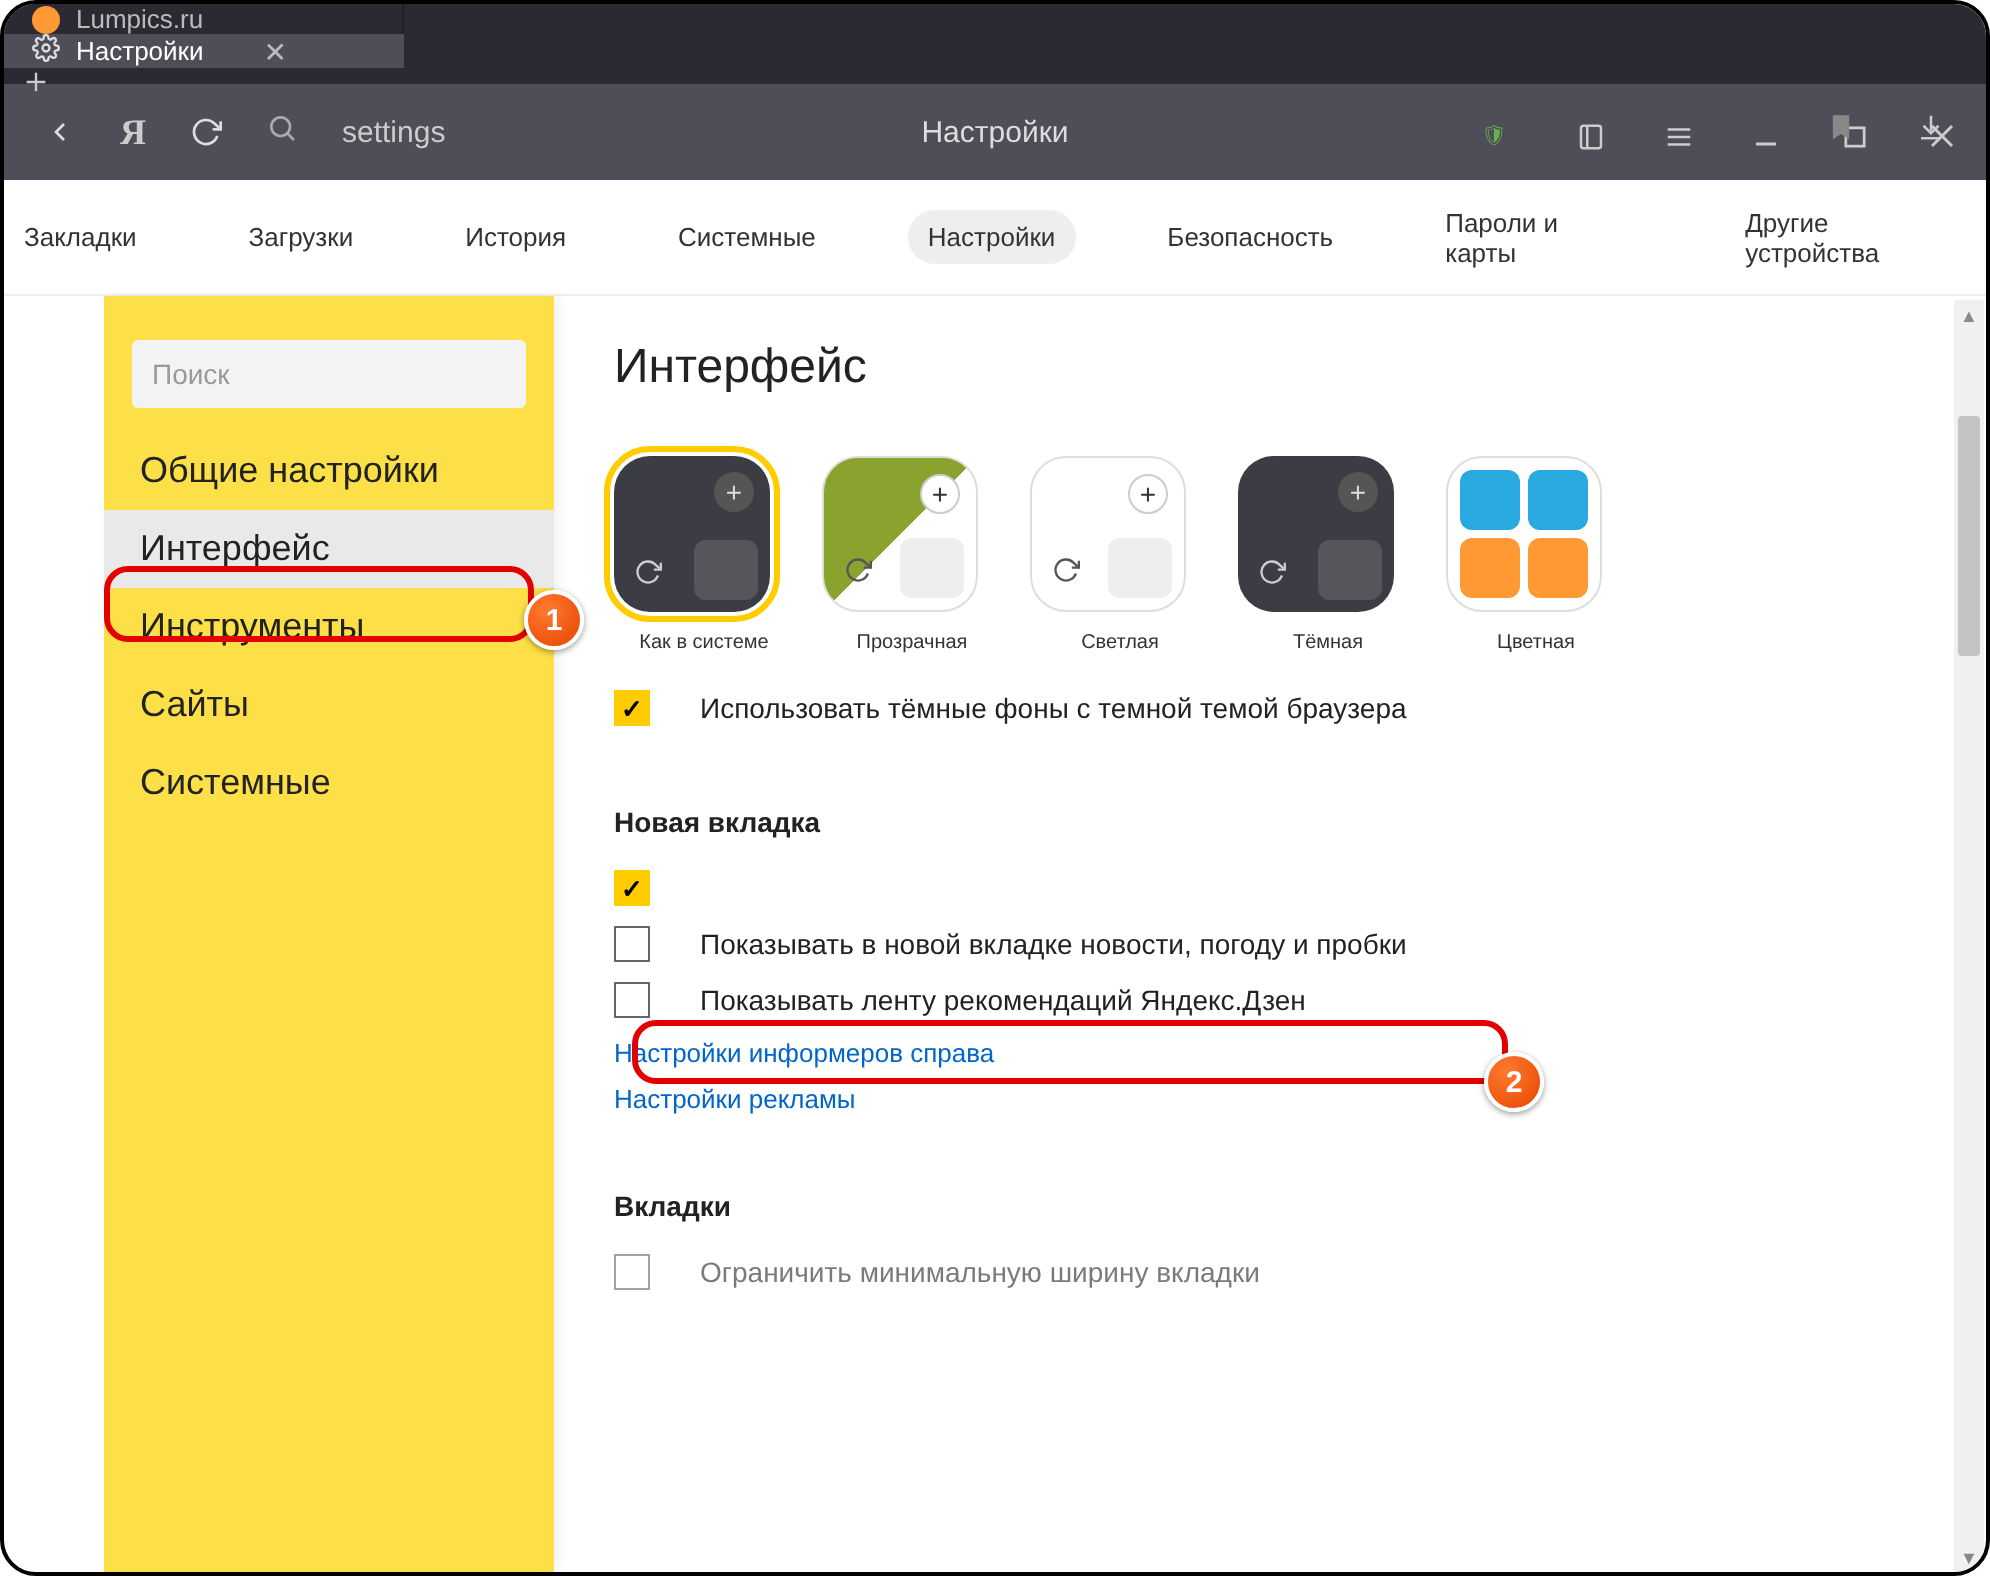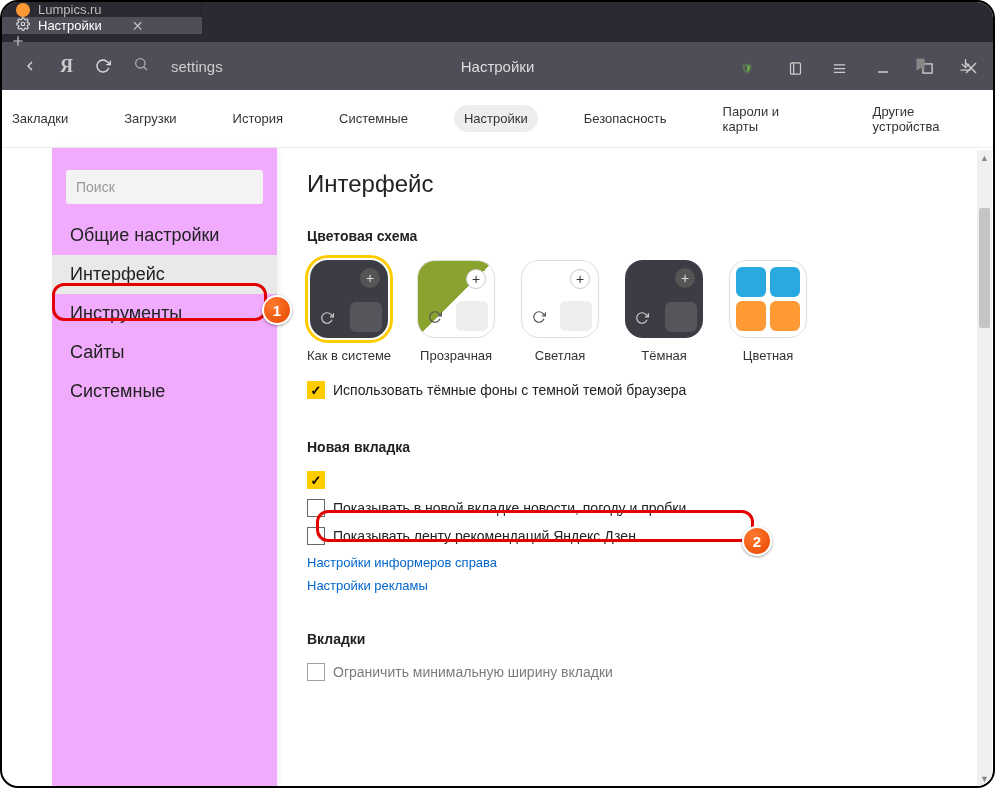--- a/index.html
+++ b/index.html
@@ -23,41 +23,41 @@
   .addrbar .searchglobe svg { width: 16px; height: 16px; stroke: #aaa; }
   .addrbar .urltext { font-size: 15px; color: #ccc; }
   .addrbar .pagetitle { position: absolute; left: 50%; transform: translateX(-50%); font-size: 15px; color: #ddd; }
   .addrbar .right { margin-left: auto; display: flex; align-items: center; gap: 30px; }
 
   .topnav { height: 58px; background: #fff; border-bottom: 1px solid #eee; display: flex; align-items: center; justify-content: center; gap: 36px; font-size: 13px; color: #333; }
   .topnav .item { padding: 6px 10px; border-radius: 14px; cursor: pointer; }
   .topnav .item.active { background: #eee; }
 
   .content { display: flex; height: calc(788px - 40px - 48px - 58px - 4px); position: relative; }
-  .sidebar { width: 225px; padding: 16px 0 0 0; border-right: 0; background: #f0abfc; margin-left: 50px; box-shadow: 2px 0 6px rgba(0,0,0,0.06); position: relative; }
+  .sidebar { width: 225px; padding: 16px 0 0 0; border-right: 0; background: #fde047; margin-left: 50px; box-shadow: 2px 0 6px rgba(0,0,0,0.06); position: relative; }
   .sidebar .search { margin: 6px 14px 12px 14px; height: 34px; background: #f3f3f3; border-radius: 3px; display: flex; align-items: center; padding: 0 10px; color: #999; font-size: 14px; }
   .sidebar .sitem { padding: 9px 18px; font-size: 18px; color: #222; cursor: pointer; }
   .sidebar .sitem.active { background: #e9e9e9; }
   .highlight1 { position: absolute; border: 3px solid #e30000; border-radius: 12px; pointer-events: none; }
   .badge { position: absolute; width: 30px; height: 30px; border-radius: 50%; background: radial-gradient(circle at 35% 30%, #ff7a2f, #e64500); border: 2px solid #fff; color: #fff; font-weight: bold; display: flex; align-items: center; justify-content: center; font-size: 15px; box-shadow: 0 1px 3px rgba(0,0,0,0.4); }
 
   .main { flex: 1; padding: 22px 30px; overflow: hidden; position: relative; }
   .main h1 { font-size: 24px; font-weight: 400; margin-bottom: 30px; color: #222; }
   .section-title { font-size: 14px; font-weight: bold; margin-bottom: 16px; color: #222; }
   .themes { display: flex; gap: 26px; margin-bottom: 18px; }
   .theme { display: flex; flex-direction: column; align-items: center; gap: 10px; font-size: 13px; color: #333; }
   .theme .thumb { width: 78px; height: 78px; border-radius: 18px; position: relative; overflow: hidden; }
   .theme.selected .thumb { outline: 3px solid #ffcc00; outline-offset: 2px; border-radius: 18px; }
-  .theme .lbl { font-size: 13px; }
+  .theme .lbl { font-size: 10px; margin-left: 12px; }
   .thumb .addc { position: absolute; top: 8px; right: 8px; width: 20px; height: 20px; border-radius: 50%; display: flex; align-items: center; justify-content: center; font-size: 14px; }
   .thumb .rel { position: absolute; bottom: 10px; left: 10px; }
   .thumb .rel svg { width: 14px; height: 14px; }
   .thumb .mini { position: absolute; right: 6px; bottom: 6px; width: 32px; height: 30px; border-radius: 6px; }
 
-  .chk-row { display: flex; align-items: center; gap: 8px; font-size: 14px; color: #222; margin-bottom: 10px; }
+  .chk-row { display: flex; align-items: center; gap: 25px; font-size: 14px; color: #222; margin-bottom: 10px; }
   .chk { width: 18px; height: 18px; border: 1.5px solid #666; background: #fff; display: flex; align-items: center; justify-content: center; }
   .chk.on { background: #ffcc00; border-color: #ffcc00; }
   .chk.on::after { content: "✓"; font-size: 13px; color: #000; font-weight: bold; }
 
   .link { color: #0066cc; font-size: 13px; margin-bottom: 8px; cursor: pointer; }
   .sec-gap { height: 30px; }
 
   .scrollbar { position: absolute; right: 1px; top: 148px; width: 15px; height: 636px; background: #f0f0f0; }
   .scrollbar .thumbbar { position: absolute; left: 2px; width: 11px; top: 58px; height: 120px; background: #c4c4c4; border-radius: 2px; }
   .scrollbar .arrow { position: absolute; left: 0; width: 15px; height: 15px; display:flex; align-items:center; justify-content:center; font-size:9px; color:#888;}
@@ -170,21 +170,20 @@
     <div class="sitem">Общие настройки</div>
     <div class="sitem active">Интерфейс</div>
     <div class="sitem">Инструменты</div>
     <div class="sitem">Сайты</div>
     <div class="sitem">Системные</div>
   </div>
 
   <div class="main">
     <h1>Интерфейс</h1>
 
-    <div class="section-title">Цветовая схема</div>
     <div class="themes">
       <div class="theme selected">
         <div class="thumb" style="background:#3c3c44">
           <span class="addc" style="background:#555;color:#ddd">+</span>
           <span class="rel"><svg viewBox="0 0 24 24" fill="none" stroke="#ccc" stroke-width="2">
                 <polyline points="23 4 23 10 17 10"></polyline>
                 <path d="M20.49 15a9 9 0 1 1-2.12-9.36L23 10"></path>
               </svg></span>
           <span class="mini" style="background:#55555c"></span>
         </div>

